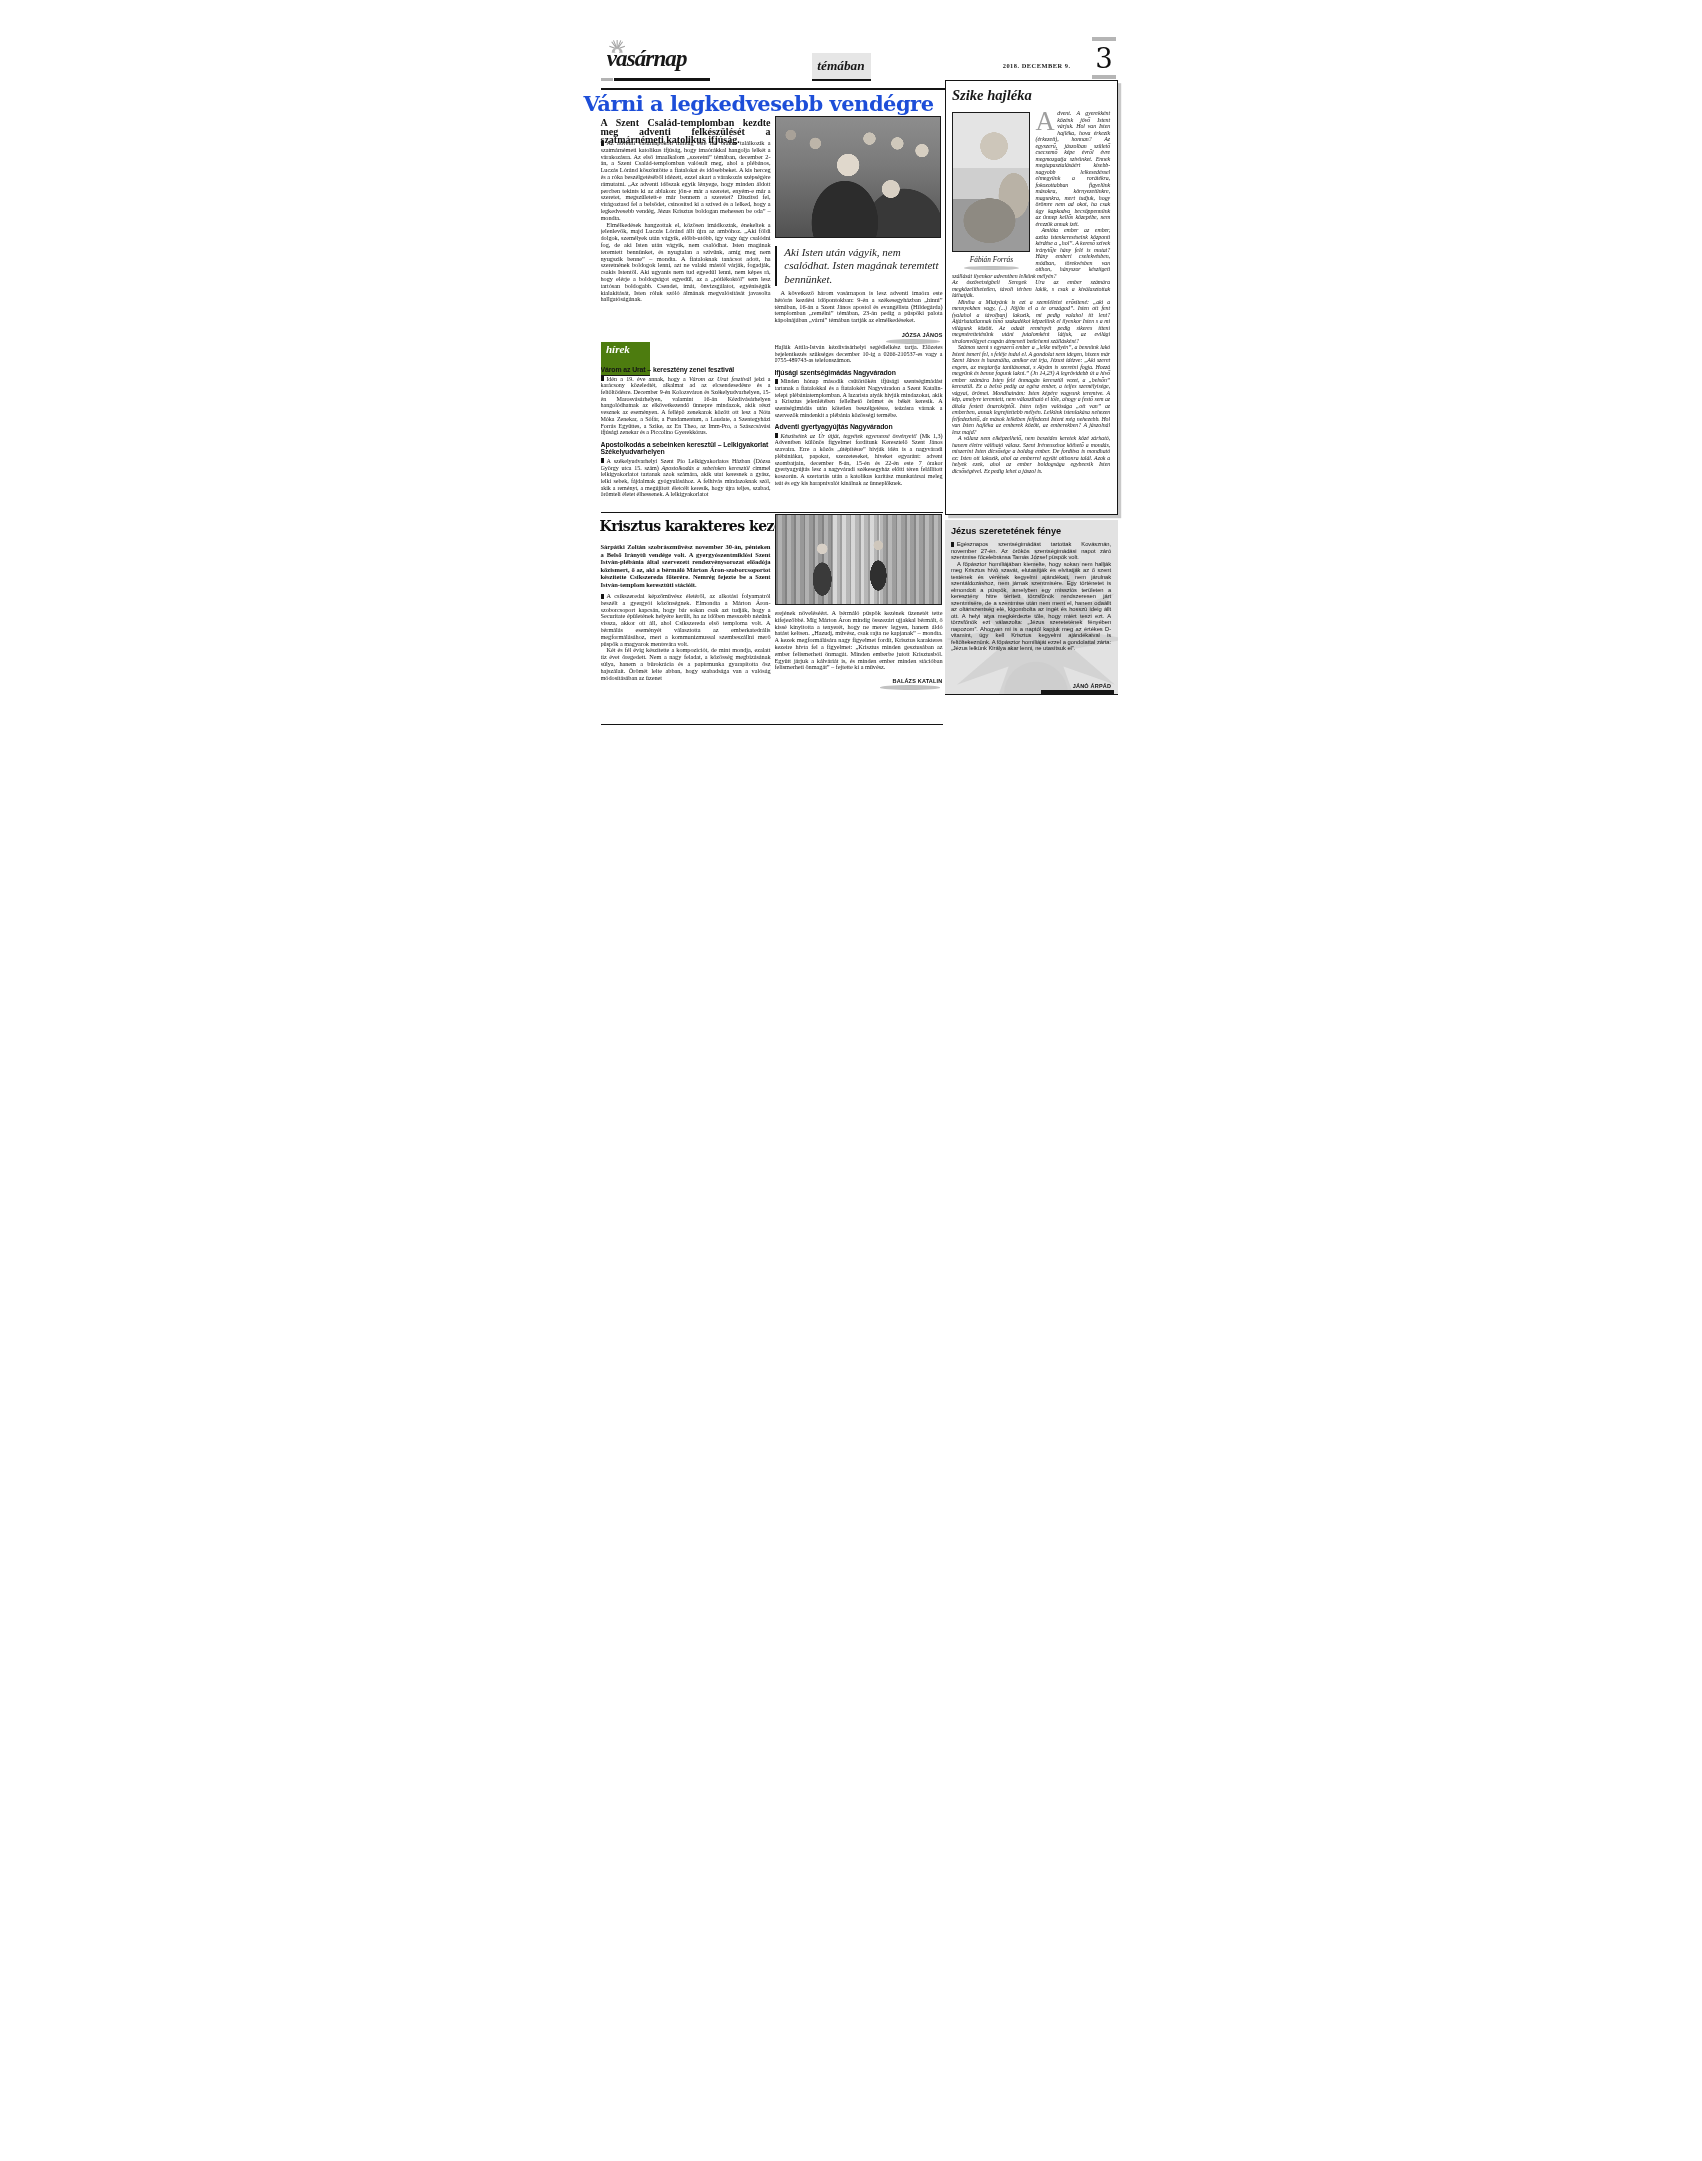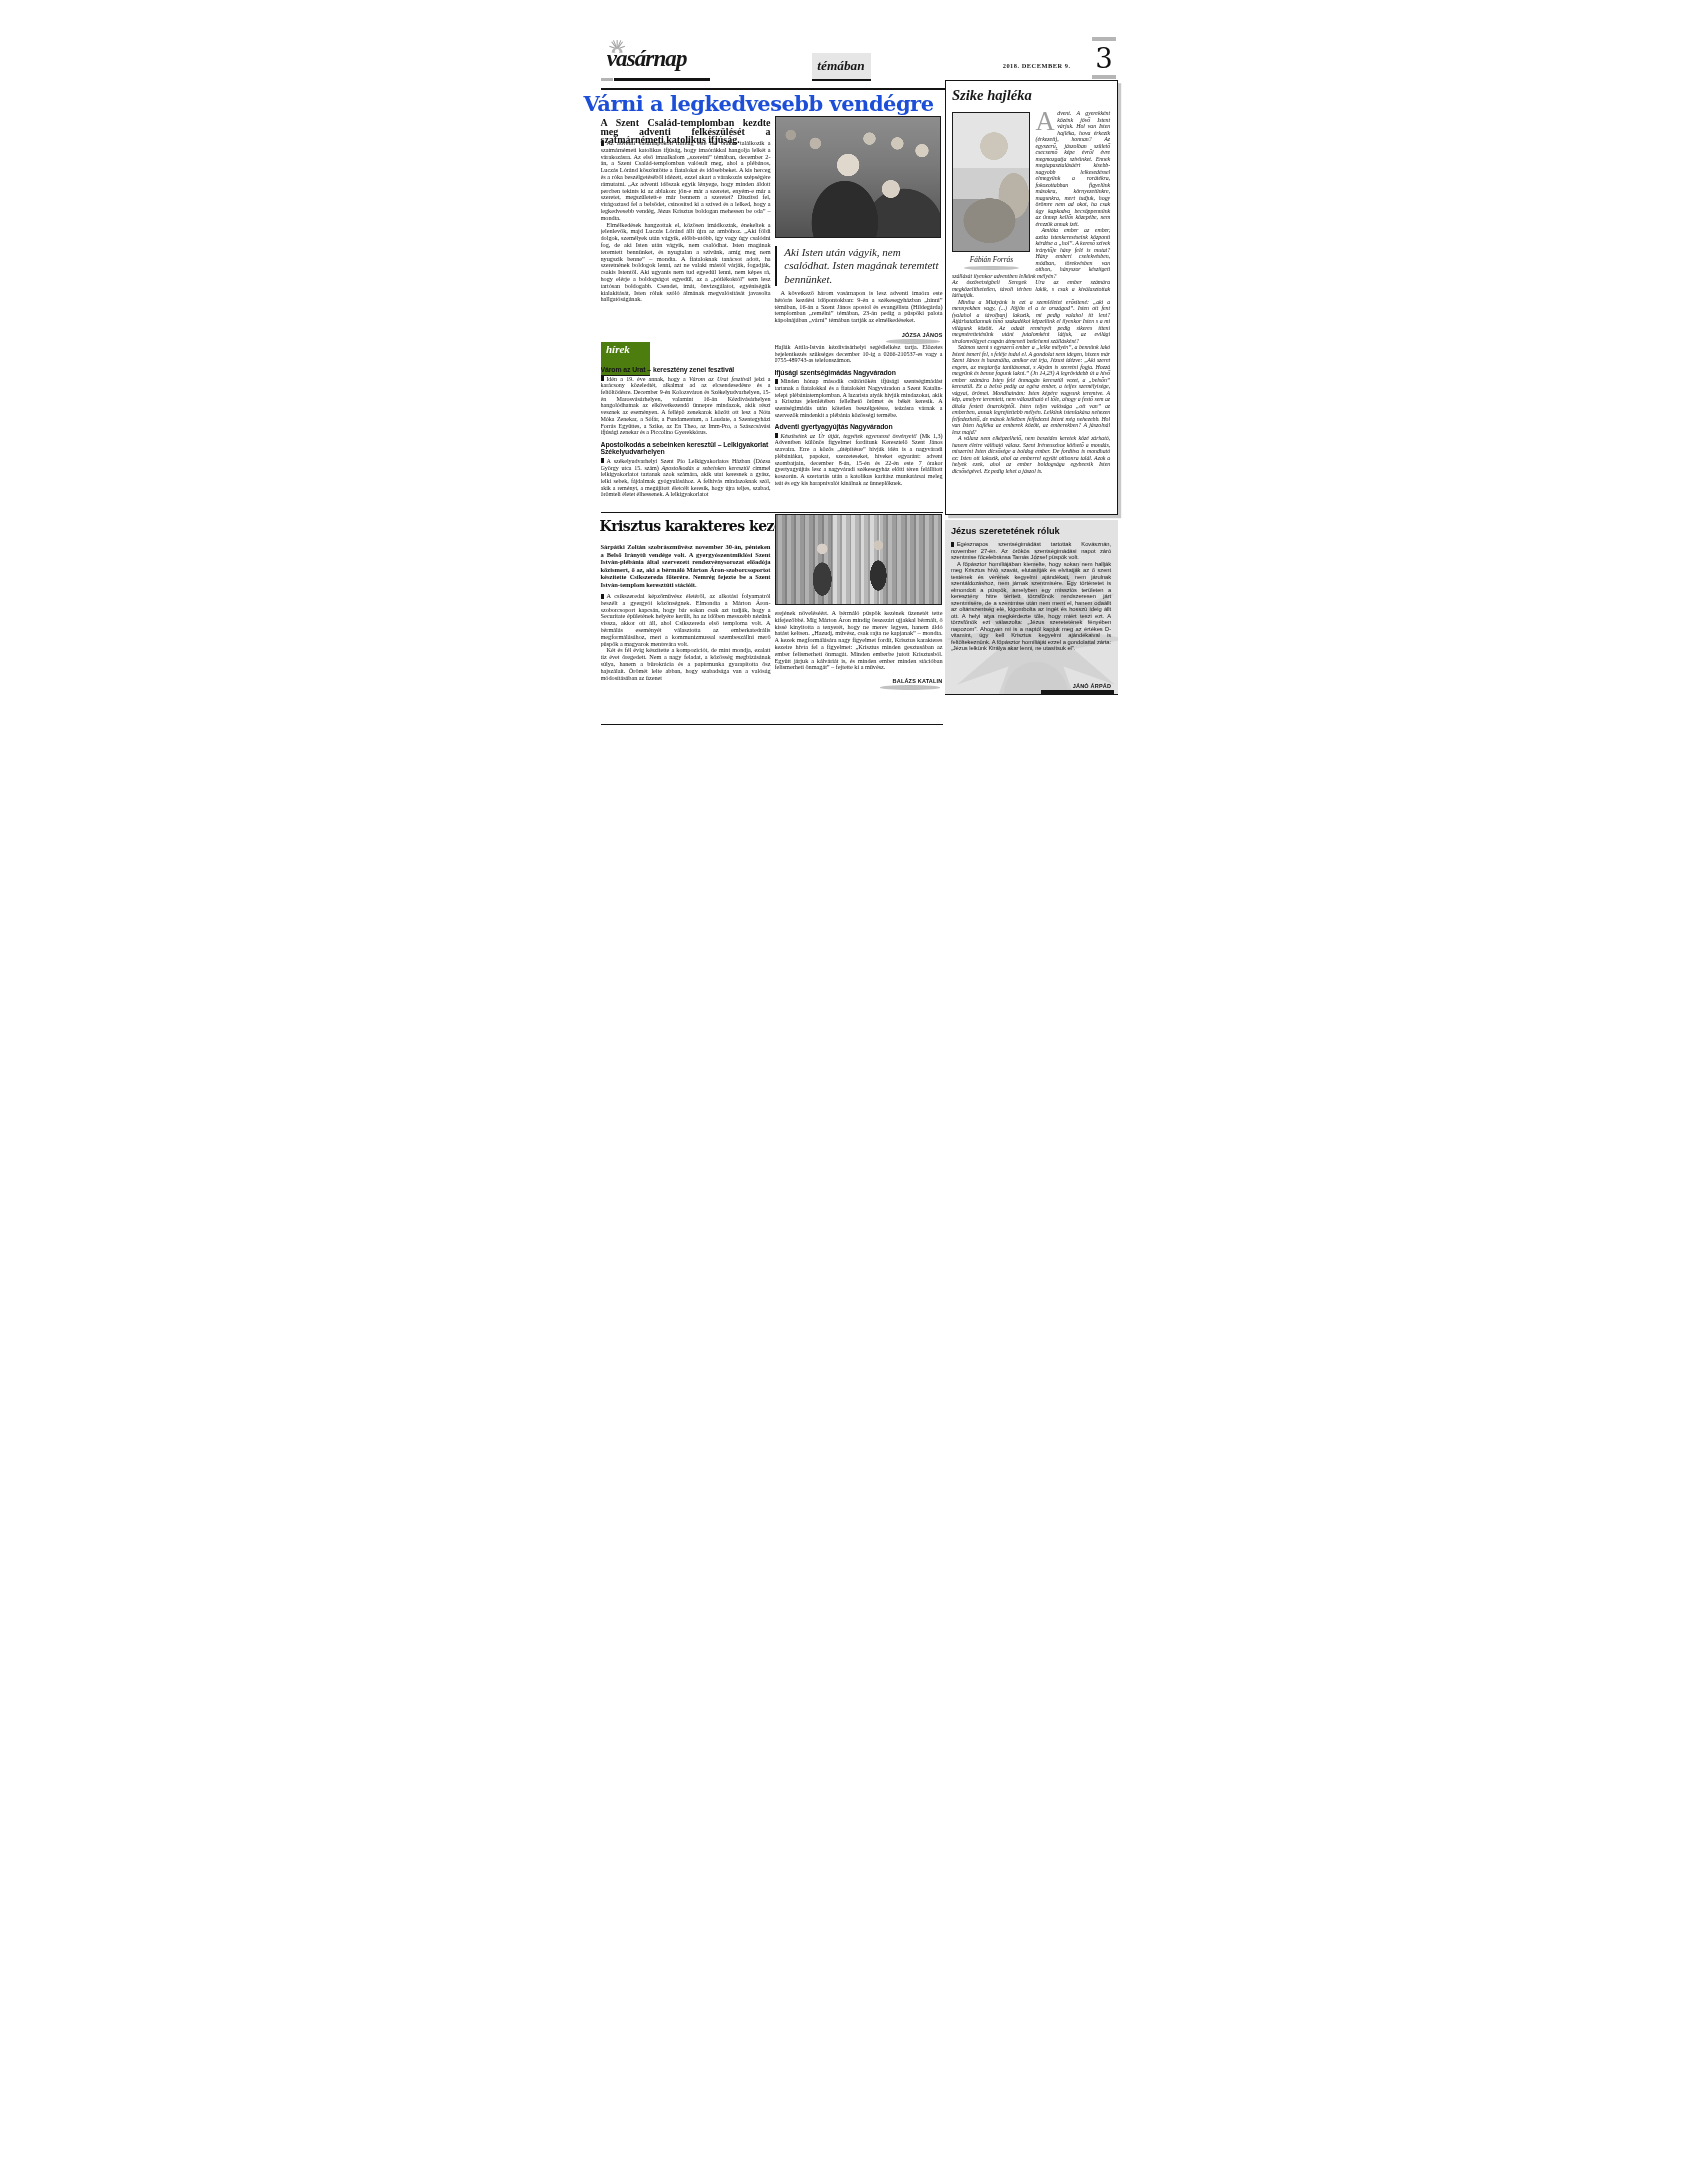--- a/index.html
+++ b/index.html
@@ -218,21 +218,21 @@
     <p class="bodytext">erejének növeléséért. A bérmáló püspök kezének üzenetét tette kifejezőbbé. Míg Márton Áron mindig összezárt ujjakkal bérmált, ő kissé kinyitotta a tenyerét, hogy ne merev legyen, hanem áldó hatást keltsen. „Hazudj, művész, csak rajta ne kapjanak” – mondta. A kezek megformálására nagy figyelmet fordít, Krisztus karakteres kezeire hívta fel a figyelmet: „Krisztus minden gesztusában az ember felismerheti önmagát. Minden emberbe jutott Krisztusból. Együtt járjuk a kálváriát is, és minden ember minden stációban felismerheti önmagát” – fejtette ki a művész.</p>
     <div class="byline" style="margin-top:6.4px;">BALÁZS KATALIN</div>
     <div class="ellipse balazs-ellipse"></div>
   </div>
 
   <div class="gray-box">
     <svg class="watermark" width="192" height="192" viewBox="0 0 420 420">
       <polygon fill="#cccccc" points="410,210 292,232 383,310 270,270 310,383 232,292 210,410 188,292 110,383 150,270 37,310 128,232 10,210 128,188 37,110 150,150 110,37 188,128 210,10 232,128 310,37 270,150 383,110 292,188"></polygon>
       <circle cx="210" cy="330" r="70" fill="#c4c4c4"></circle>
     </svg>
-    <div class="gray-title">Jézus szeretetének róluk</div>
+    <div class="gray-title">Jézus szeretetének fénye</div>
     <div class="gray-body">
       <p class="mk">Egésznapos szentségimádást tartottak Kovásznán, november 27-én. Az örökös szentségimádási napot záró szentmise főcelebránsa Tamás József püspök volt.</p>
       <p class="indent">A főpásztor homíliájában kiemelte, hogy sokan nem hallják meg Krisztus hívó szavát, elutasítják és elvitatják az ő szent testének és vérének kegyelmi ajándékait, nem járulnak szentáldozáshoz, nem járnak szentmisére. Egy történetet is elmondott a püspök, amelyben egy missziós területen a keresztény hitre térített törzsfőnök rendszeresen járt szentmisére, de a szentmise után nem ment el, hanem odaállt az oltáriszentség elé, kigombolta az ingét és hosszú ideig állt ott. A helyi atya megkérdezte tőle, hogy miért teszi ezt. A törzsfőnök ezt válaszolta: „Jézus szeretetének fényében napozom”. Ahogyan mi is a naptól kapjuk meg az értékes D-vitamint, úgy kell Krisztus kegyelmi ajándékaival is feltöltekeznünk. A főpásztor homíliáját ezzel a gondolattal zárta: „Jézus lelkünk Királya akar lenni, ne utasítsuk el”.</p>
     </div>
     <div class="byline gb-byline">JÁNÓ ÁRPÁD</div>
     <div class="jano-ellipse"></div>
   </div>
 
   <div class="page-bottom-rule"></div>
 

